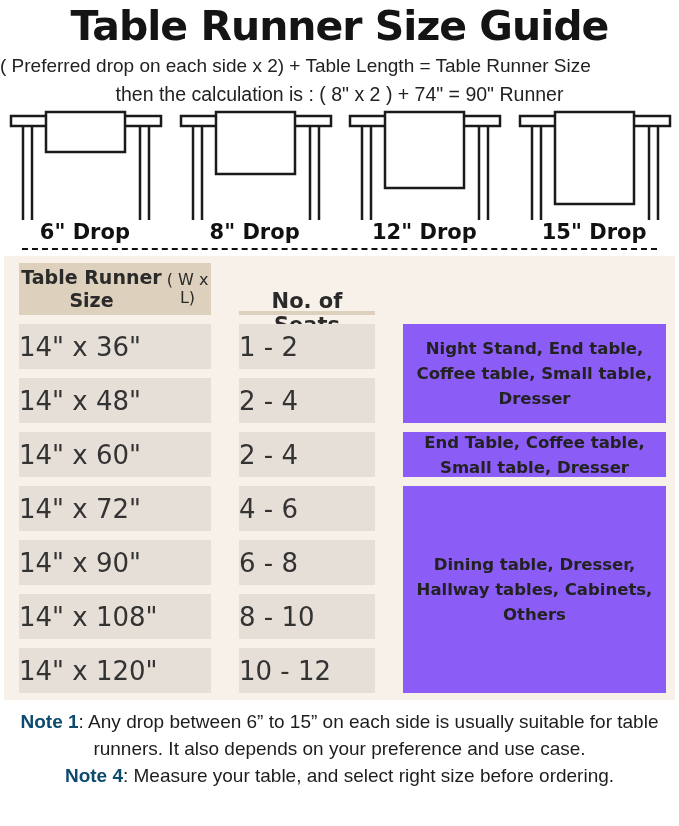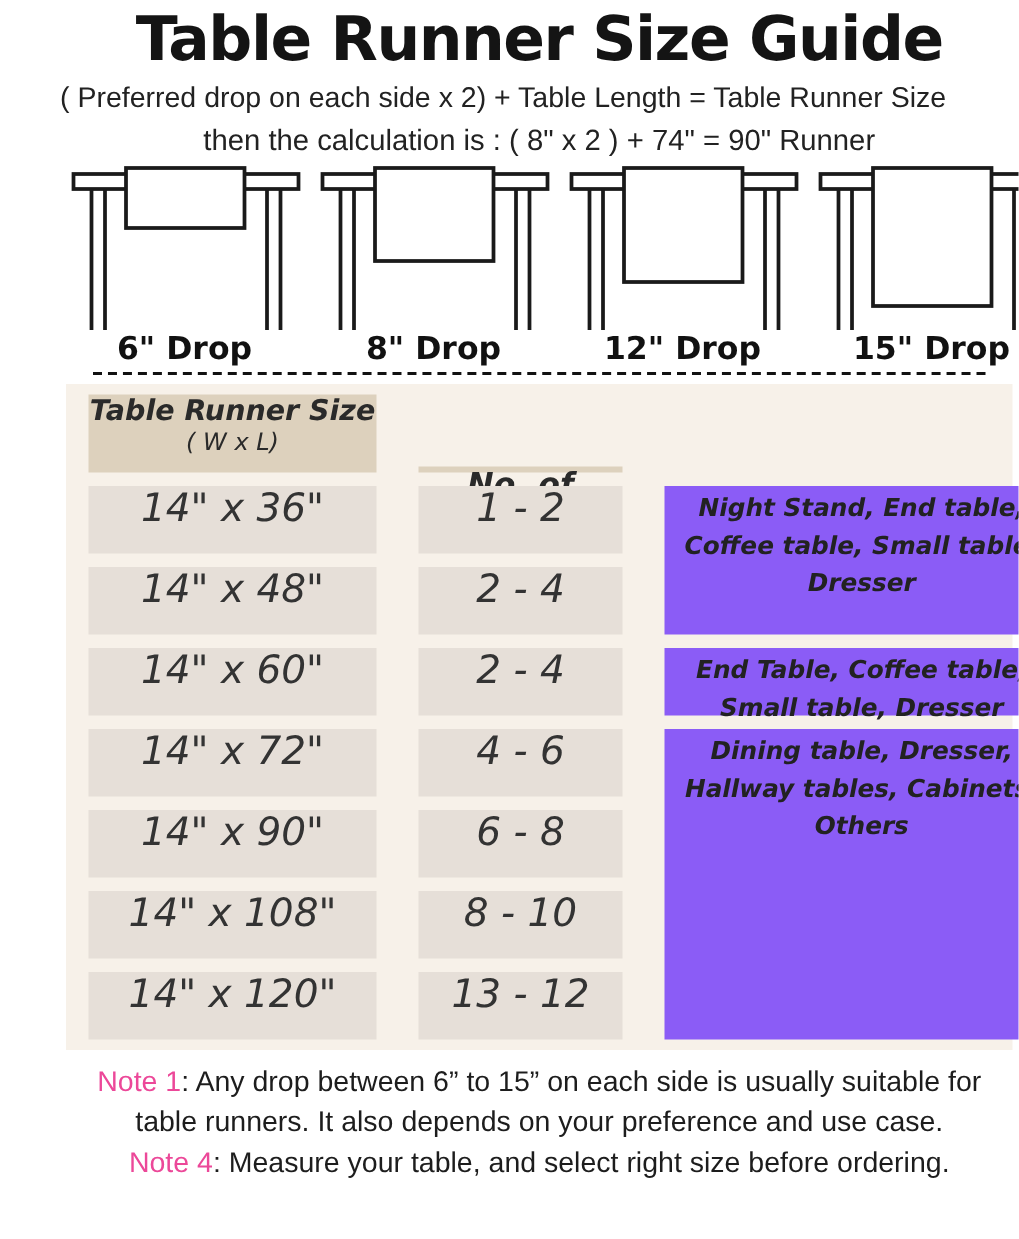--- a/index.html
+++ b/index.html
@@ -4,21 +4,21 @@
 <style>
   * { margin: 0; padding: 0; box-sizing: border-box; }
   html, body { width: 679px; background: #ffffff; }
   body {
     font-family: "Liberation Sans", sans-serif;
     color: #1d1d1d;
     width: 679px;
     height: 826px;
     overflow: hidden;
   }
-  .page { width: 679px; padding-left: 40px; }
+  .page { width: 679px; }
 
   
   .title {
     text-align: center;
     font-family: "DejaVu Sans", "Liberation Sans", sans-serif;
     font-weight: bold;
     font-size: 41px;
     letter-spacing: -1px;
     color: #141414;
     padding-top: 3px;
@@ -66,25 +66,24 @@
   }
   .size-table {
     display: grid;
     grid-template-columns: 192px 136px 263px;
     grid-template-rows: 52px repeat(7, 45px);
     column-gap: 28px;
     row-gap: 9px;
   }
   .cell {
     display: flex;
-    flex-direction: column;
+    flex-direction: row;
     align-items: center;
-    justify-content: flex-start;
-    text-align: center;
-    font-style: italic;
+    justify-content: space-between;
+    text-align: center;
   }
   .header-cell {
     background: #ddd1bd;
     font-family: "DejaVu Sans", "Liberation Sans", sans-serif;
     font-weight: bold;
     color: #2a2a2a;
   }
   .header-main { font-size: 19px; line-height: 1.2; }
   .header-sub  { font-size: 16px; font-weight: normal; line-height: 1.15; }
   .header-big  { font-size: 21px; margin-top: 48px; }
@@ -106,21 +105,21 @@
 
   
   .notes {
     margin-top: 9px;
     padding: 0 8px;
     text-align: center;
     font-size: 19px;
     line-height: 1.42;
     color: #1d1d1d;
   }
-  .notes b { font-weight: normal; color: #ec4899; }
+  .notes b { font-weight: bold; color: #0c4a6e; }
 </style>
 </head>
 <body>
 
 <div class="page">
 
   <h1 class="title">Table Runner Size Guide</h1>
   <p class="formula">( Preferred drop on each side x 2) + Table Length = Table Runner Size</p>
   <p class="example">then the calculation is : ( 8" x 2 ) + 74" = 90" Runner</p>
 
@@ -202,21 +201,21 @@
       <div class="cell body-cell" style="grid-area:6/1">14" x 90"</div>
       <div class="cell body-cell" style="grid-area:7/1">14" x 108"</div>
       <div class="cell body-cell" style="grid-area:8/1">14" x 120"</div>
 
       <div class="cell body-cell" style="grid-area:2/2">1 - 2</div>
       <div class="cell body-cell" style="grid-area:3/2">2 - 4</div>
       <div class="cell body-cell" style="grid-area:4/2">2 - 4</div>
       <div class="cell body-cell" style="grid-area:5/2">4 - 6</div>
       <div class="cell body-cell" style="grid-area:6/2">6 - 8</div>
       <div class="cell body-cell" style="grid-area:7/2">8 - 10</div>
-      <div class="cell body-cell" style="grid-area:8/2">13 - 12</div>
+      <div class="cell body-cell" style="grid-area:8/2">10 - 12</div>
 
       <div class="cell types-cell" style="grid-row:2 / span 2; grid-column:3">Night Stand, End table, Coffee table, Small table, Dresser</div>
       <div class="cell types-cell" style="grid-row:4; grid-column:3">End Table, Coffee table, Small table, Dresser</div>
       <div class="cell types-cell" style="grid-row:5 / span 4; grid-column:3">Dining table, Dresser, Hallway tables, Cabinets, Others</div>
 
     </div>
   </div>
 
   <div class="notes">
     <p><b>Note 1</b><span>: Any drop between 6” to 15” on each side is usually suitable for table runners. It also depends on your preference and use case.</span></p>

